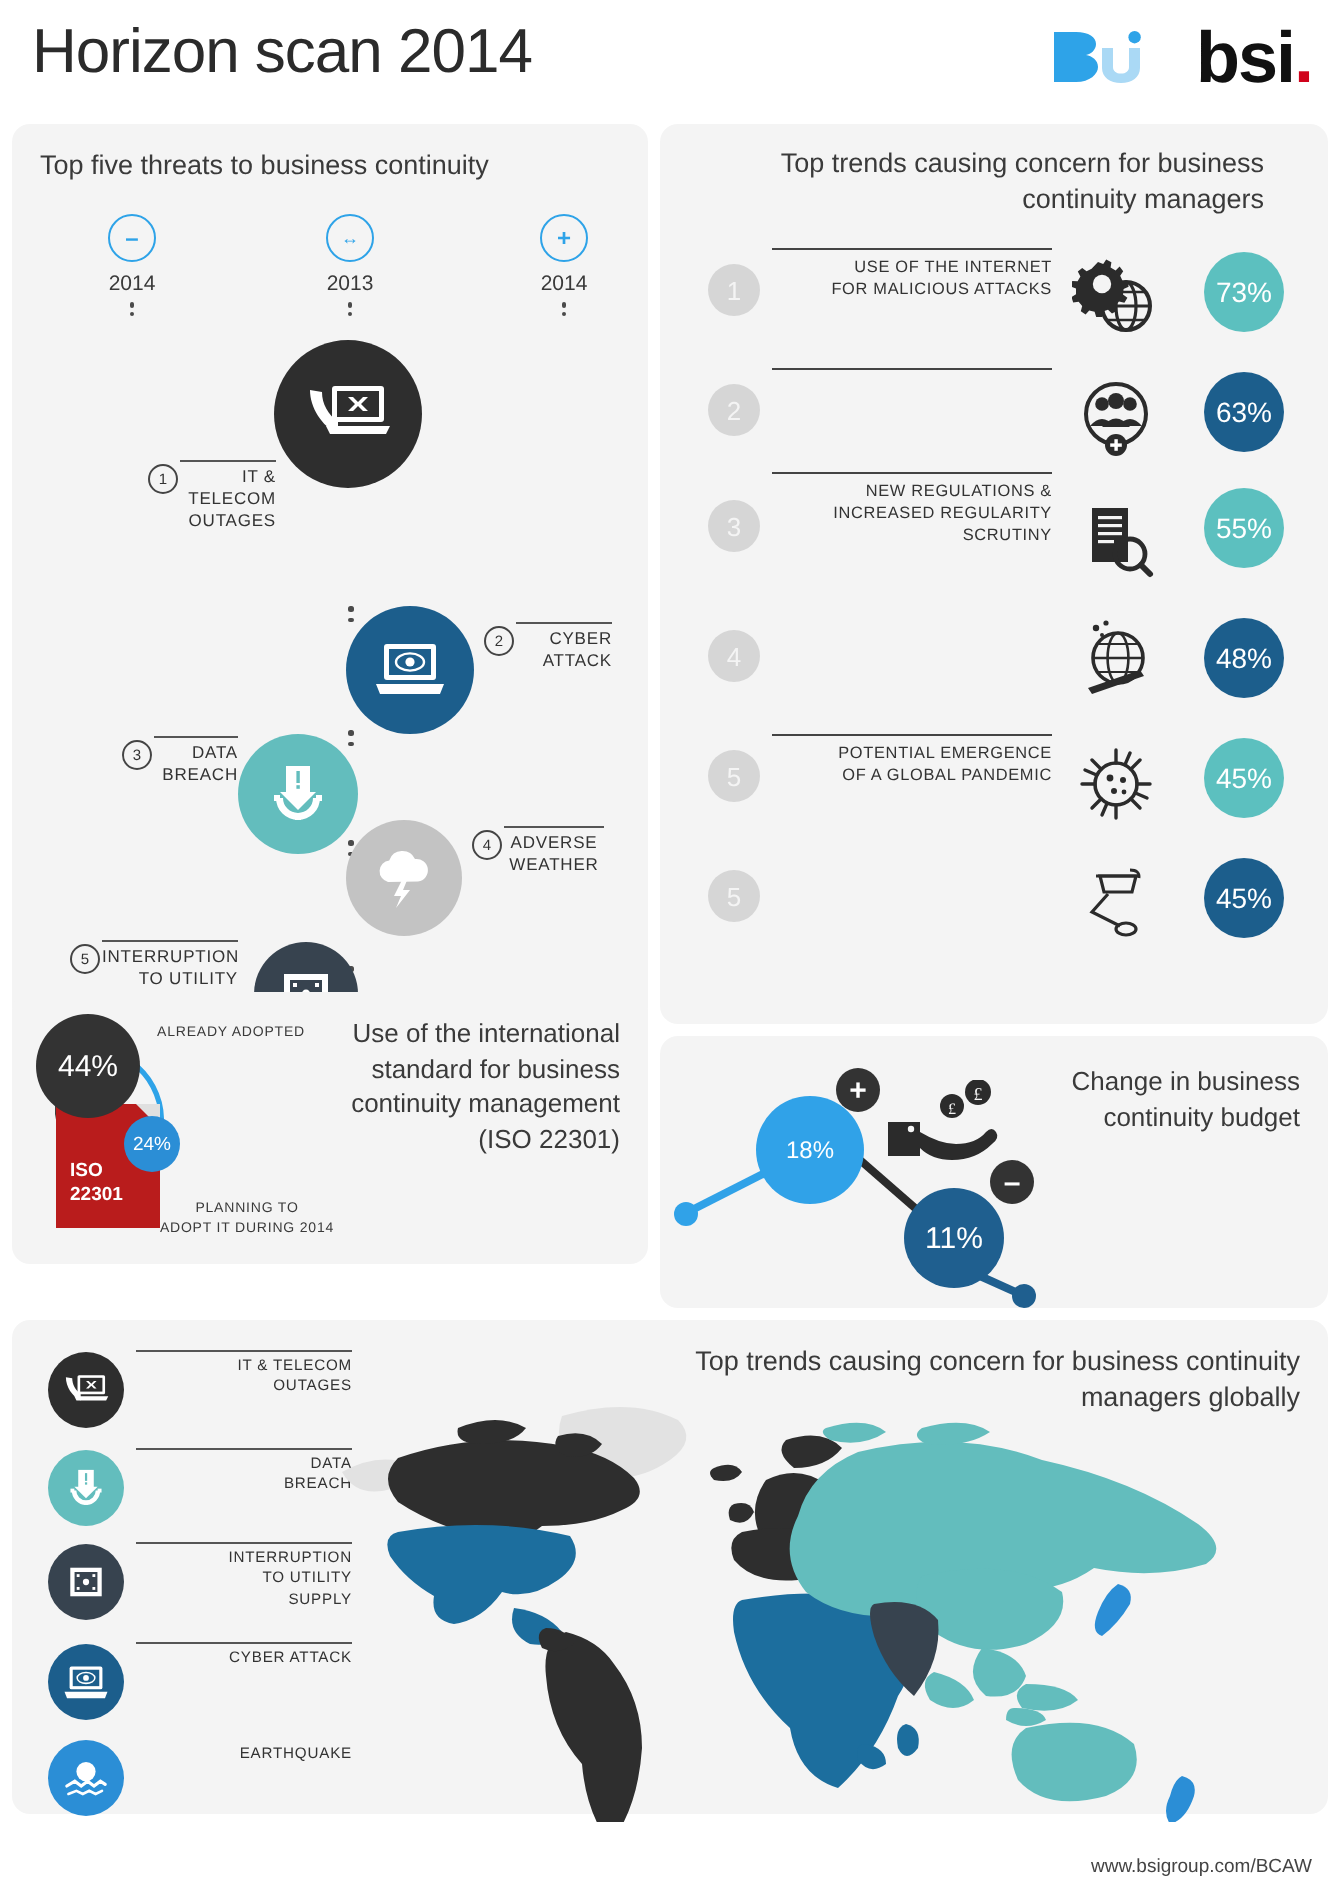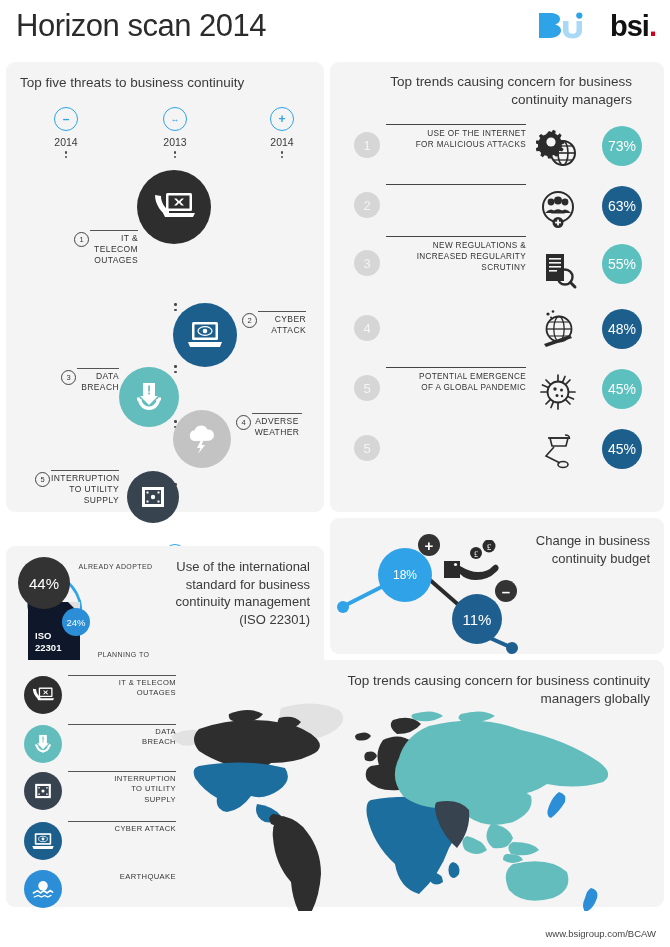--- a/index.html
+++ b/index.html
@@ -13,32 +13,32 @@
   .page { position:absolute; inset:0; width:670px; height:947px; background:#ffffff; }
 
   
   .header { position:absolute; left:0; top:0; width:670px; height:55px; }
   .title {
     position:absolute; left:16px; top:8px;
     font-size:31px; font-weight:400; color:#2b2b2b; letter-spacing:-0.5px;
   }
   .logos { position:absolute; right:14px; top:11px; display:flex; align-items:center; gap:22px; }
   .bsi-mark { width:52px; height:30px; }
-  .bsi-word { font-size:29px; font-weight:700; color:#111; letter-spacing:-1px; line-height:1; }
+  .bsi-word { font-size:36px; font-weight:700; color:#111; letter-spacing:-1px; line-height:1; }
   .bsi-word .dot { color:#d0021b; }
 
   
   .panel {
     position:absolute;
     background:#f4f4f4;
     border-radius:9px;
   }
   #panel-threats  { left:6px;   top:62px;  width:318px; height:450px; }
   #panel-trends   { left:330px; top:62px;  width:334px; height:450px; }
-  #panel-iso      { left:6px;   top:546px; width:318px; height:136px; }
+  #panel-iso      { left:6px;   top:496px; width:318px; height:136px; }
   #panel-budget   { left:330px; top:518px; width:334px; height:136px; }
   #panel-map      { left:6px;   top:660px; width:658px; height:247px; }
 
   .panel-heading {
     position:absolute; font-size:13.5px; color:#3a3a3a; line-height:1.35;
   }
   #threats-heading { left:14px; top:12px; width:280px; text-align:left; }
   #trends-heading  { right:32px; top:11px; width:270px; text-align:right; }
   #iso-heading     { right:14px; top:12px; width:160px; text-align:right; font-size:13px; line-height:1.35; }
   #budget-heading  { right:14px; top:14px; width:160px; text-align:right; font-size:13px; line-height:1.35; }
@@ -92,21 +92,21 @@
   }
   .trend-text .ln { border-top:1.2px solid #444; margin-bottom:3px; }
   .trend-icon { position:absolute; left:204px; top:2px; width:48px; height:46px; display:flex; align-items:center; justify-content:center; }
   .trend-pct {
     position:absolute; right:22px; top:2px; width:40px; height:40px; border-radius:50%;
     display:flex; align-items:center; justify-content:center;
     color:#ffffff; font-size:14px;
   }
 
   
-  .iso-doc { position:absolute; left:22px; top:56px; width:52px; height:62px; background:#0f172a; }
+  .iso-doc { position:absolute; left:22px; top:56px; width:52px; height:62px; background:#b91c1c; }
   .iso-doc::after {
     content:""; position:absolute; right:0; top:0; width:12px; height:12px;
     background:#e0e0e0; clip-path:polygon(0 0,100% 100%,100% 0);
   }
   .iso-doc-text { position:absolute; left:7px; bottom:10px; color:#fff; font-size:9.5px; line-height:1.25; font-weight:600; }
   .iso-44 {
     position:absolute; left:12px; top:11px; width:52px; height:52px; border-radius:50%;
     background:#333333; color:#fff; font-size:15px;
     display:flex; align-items:center; justify-content:center;
   }

